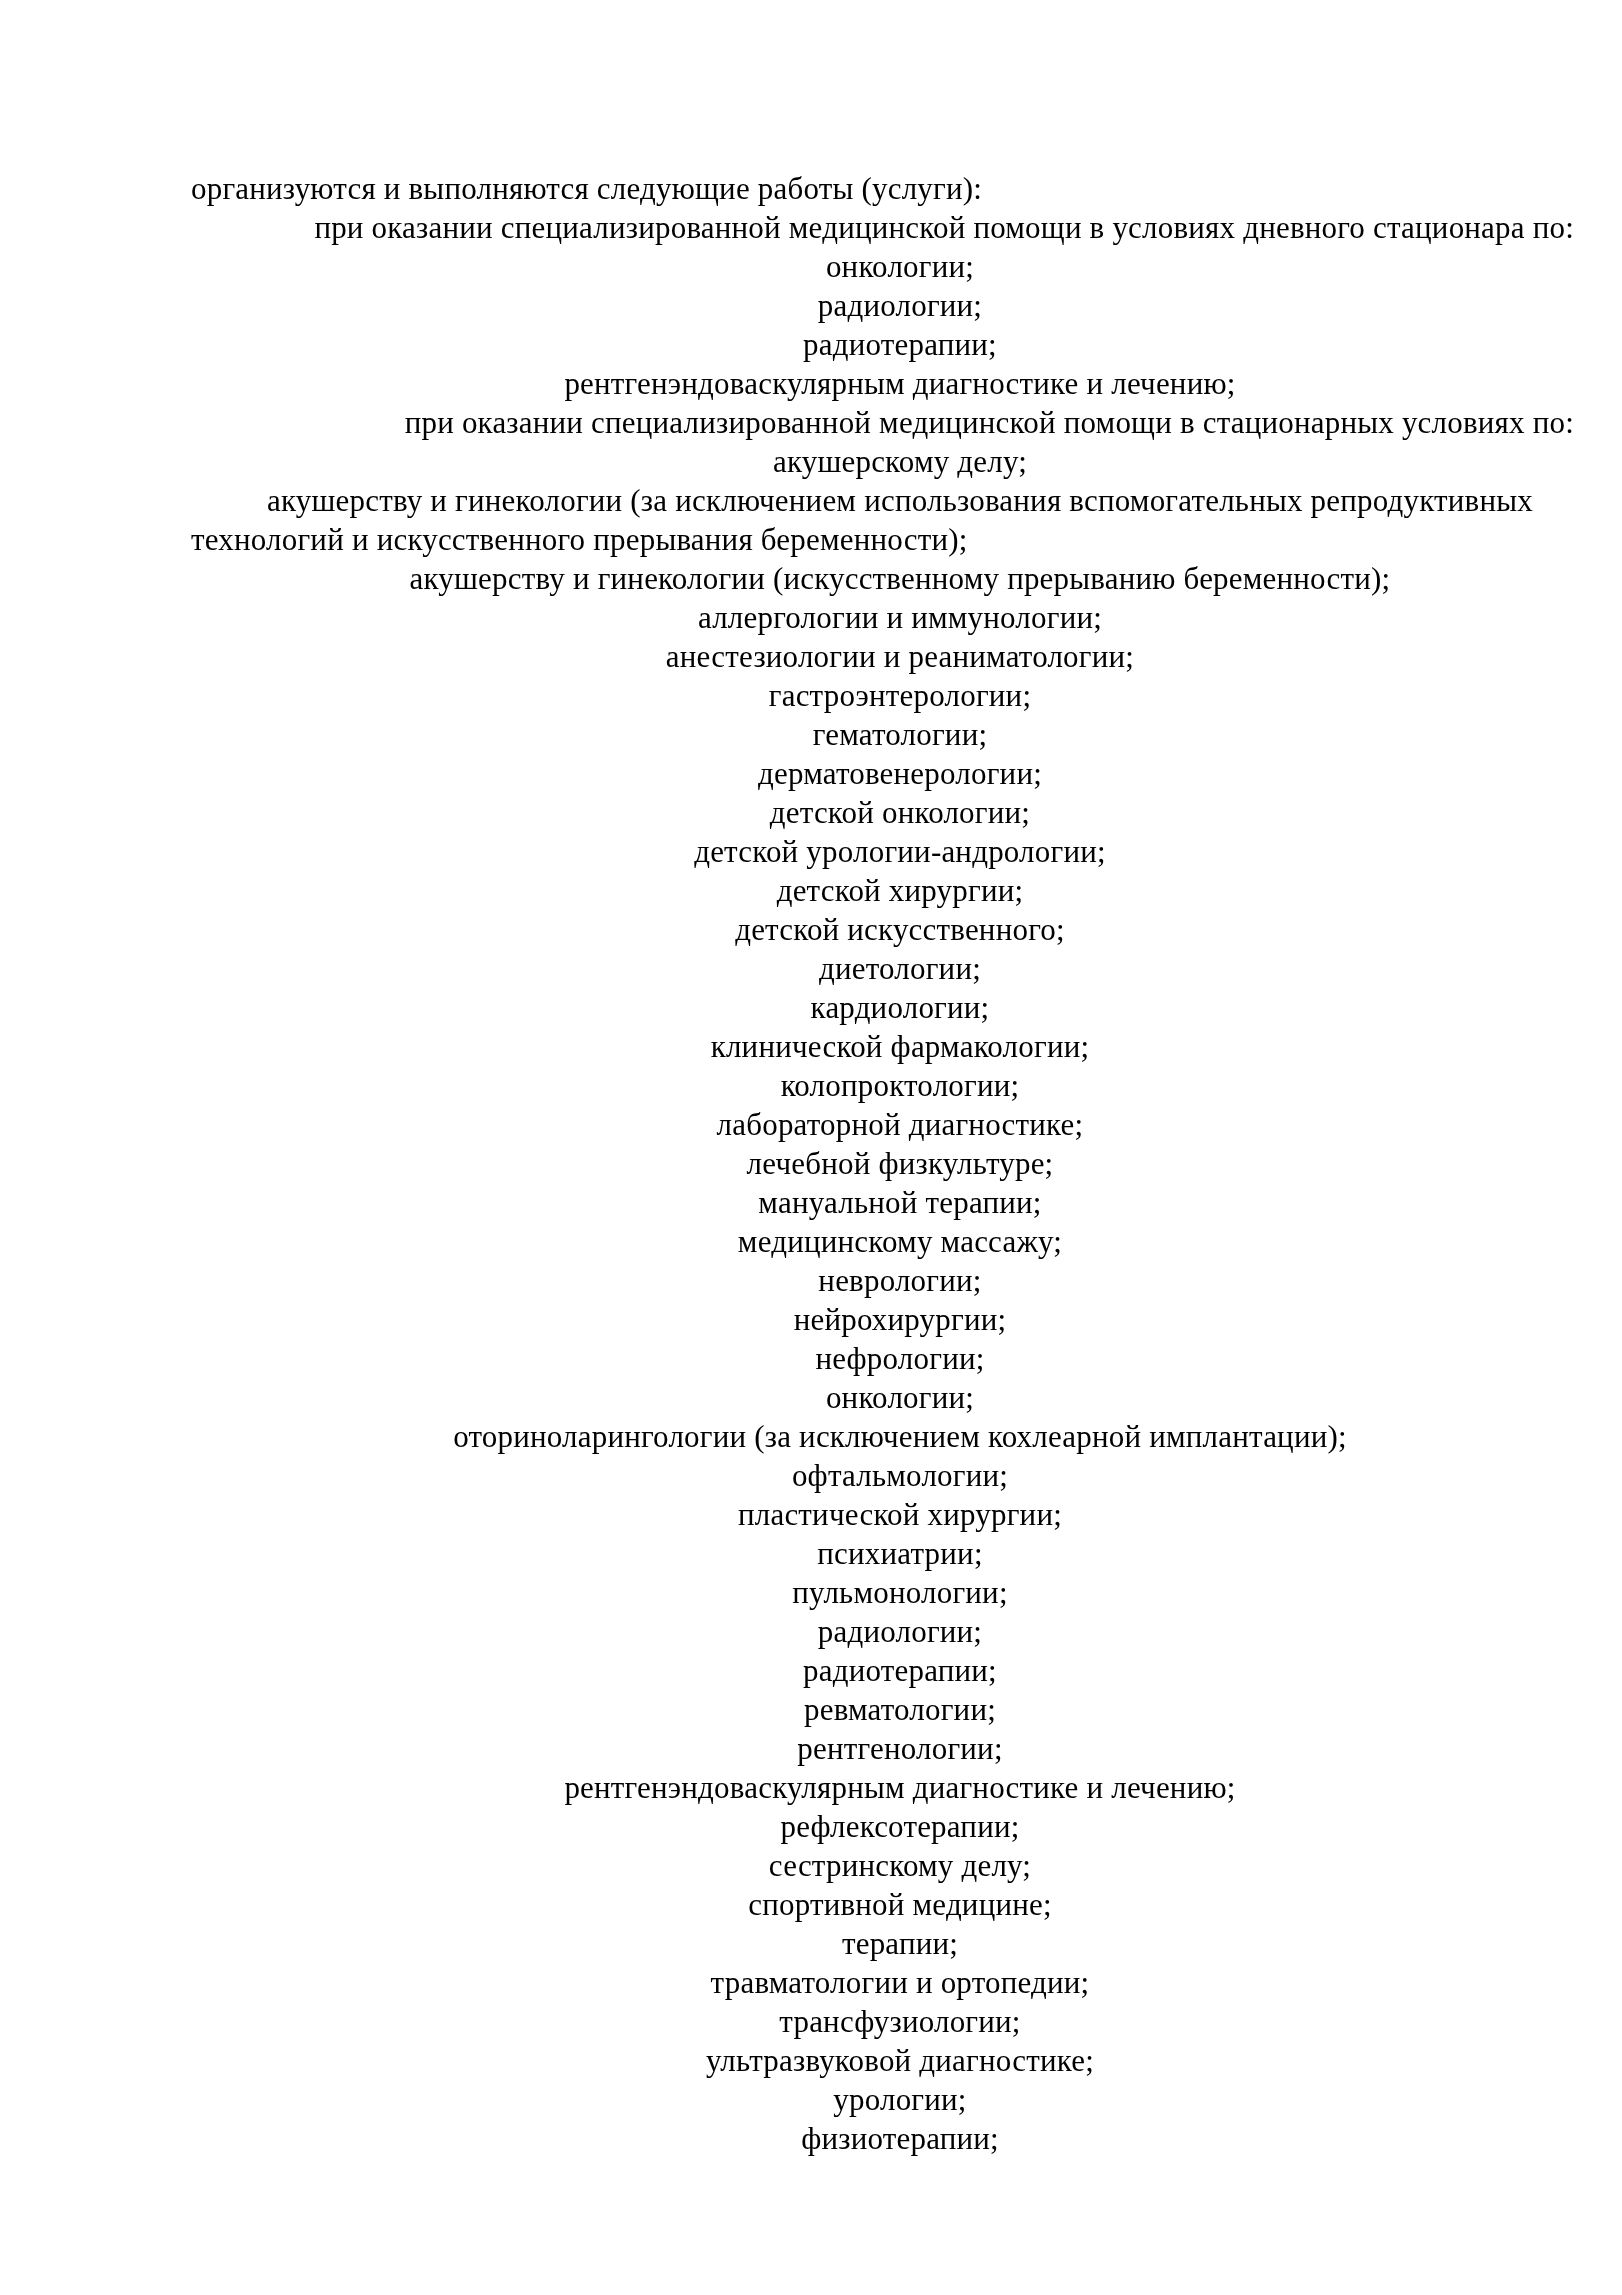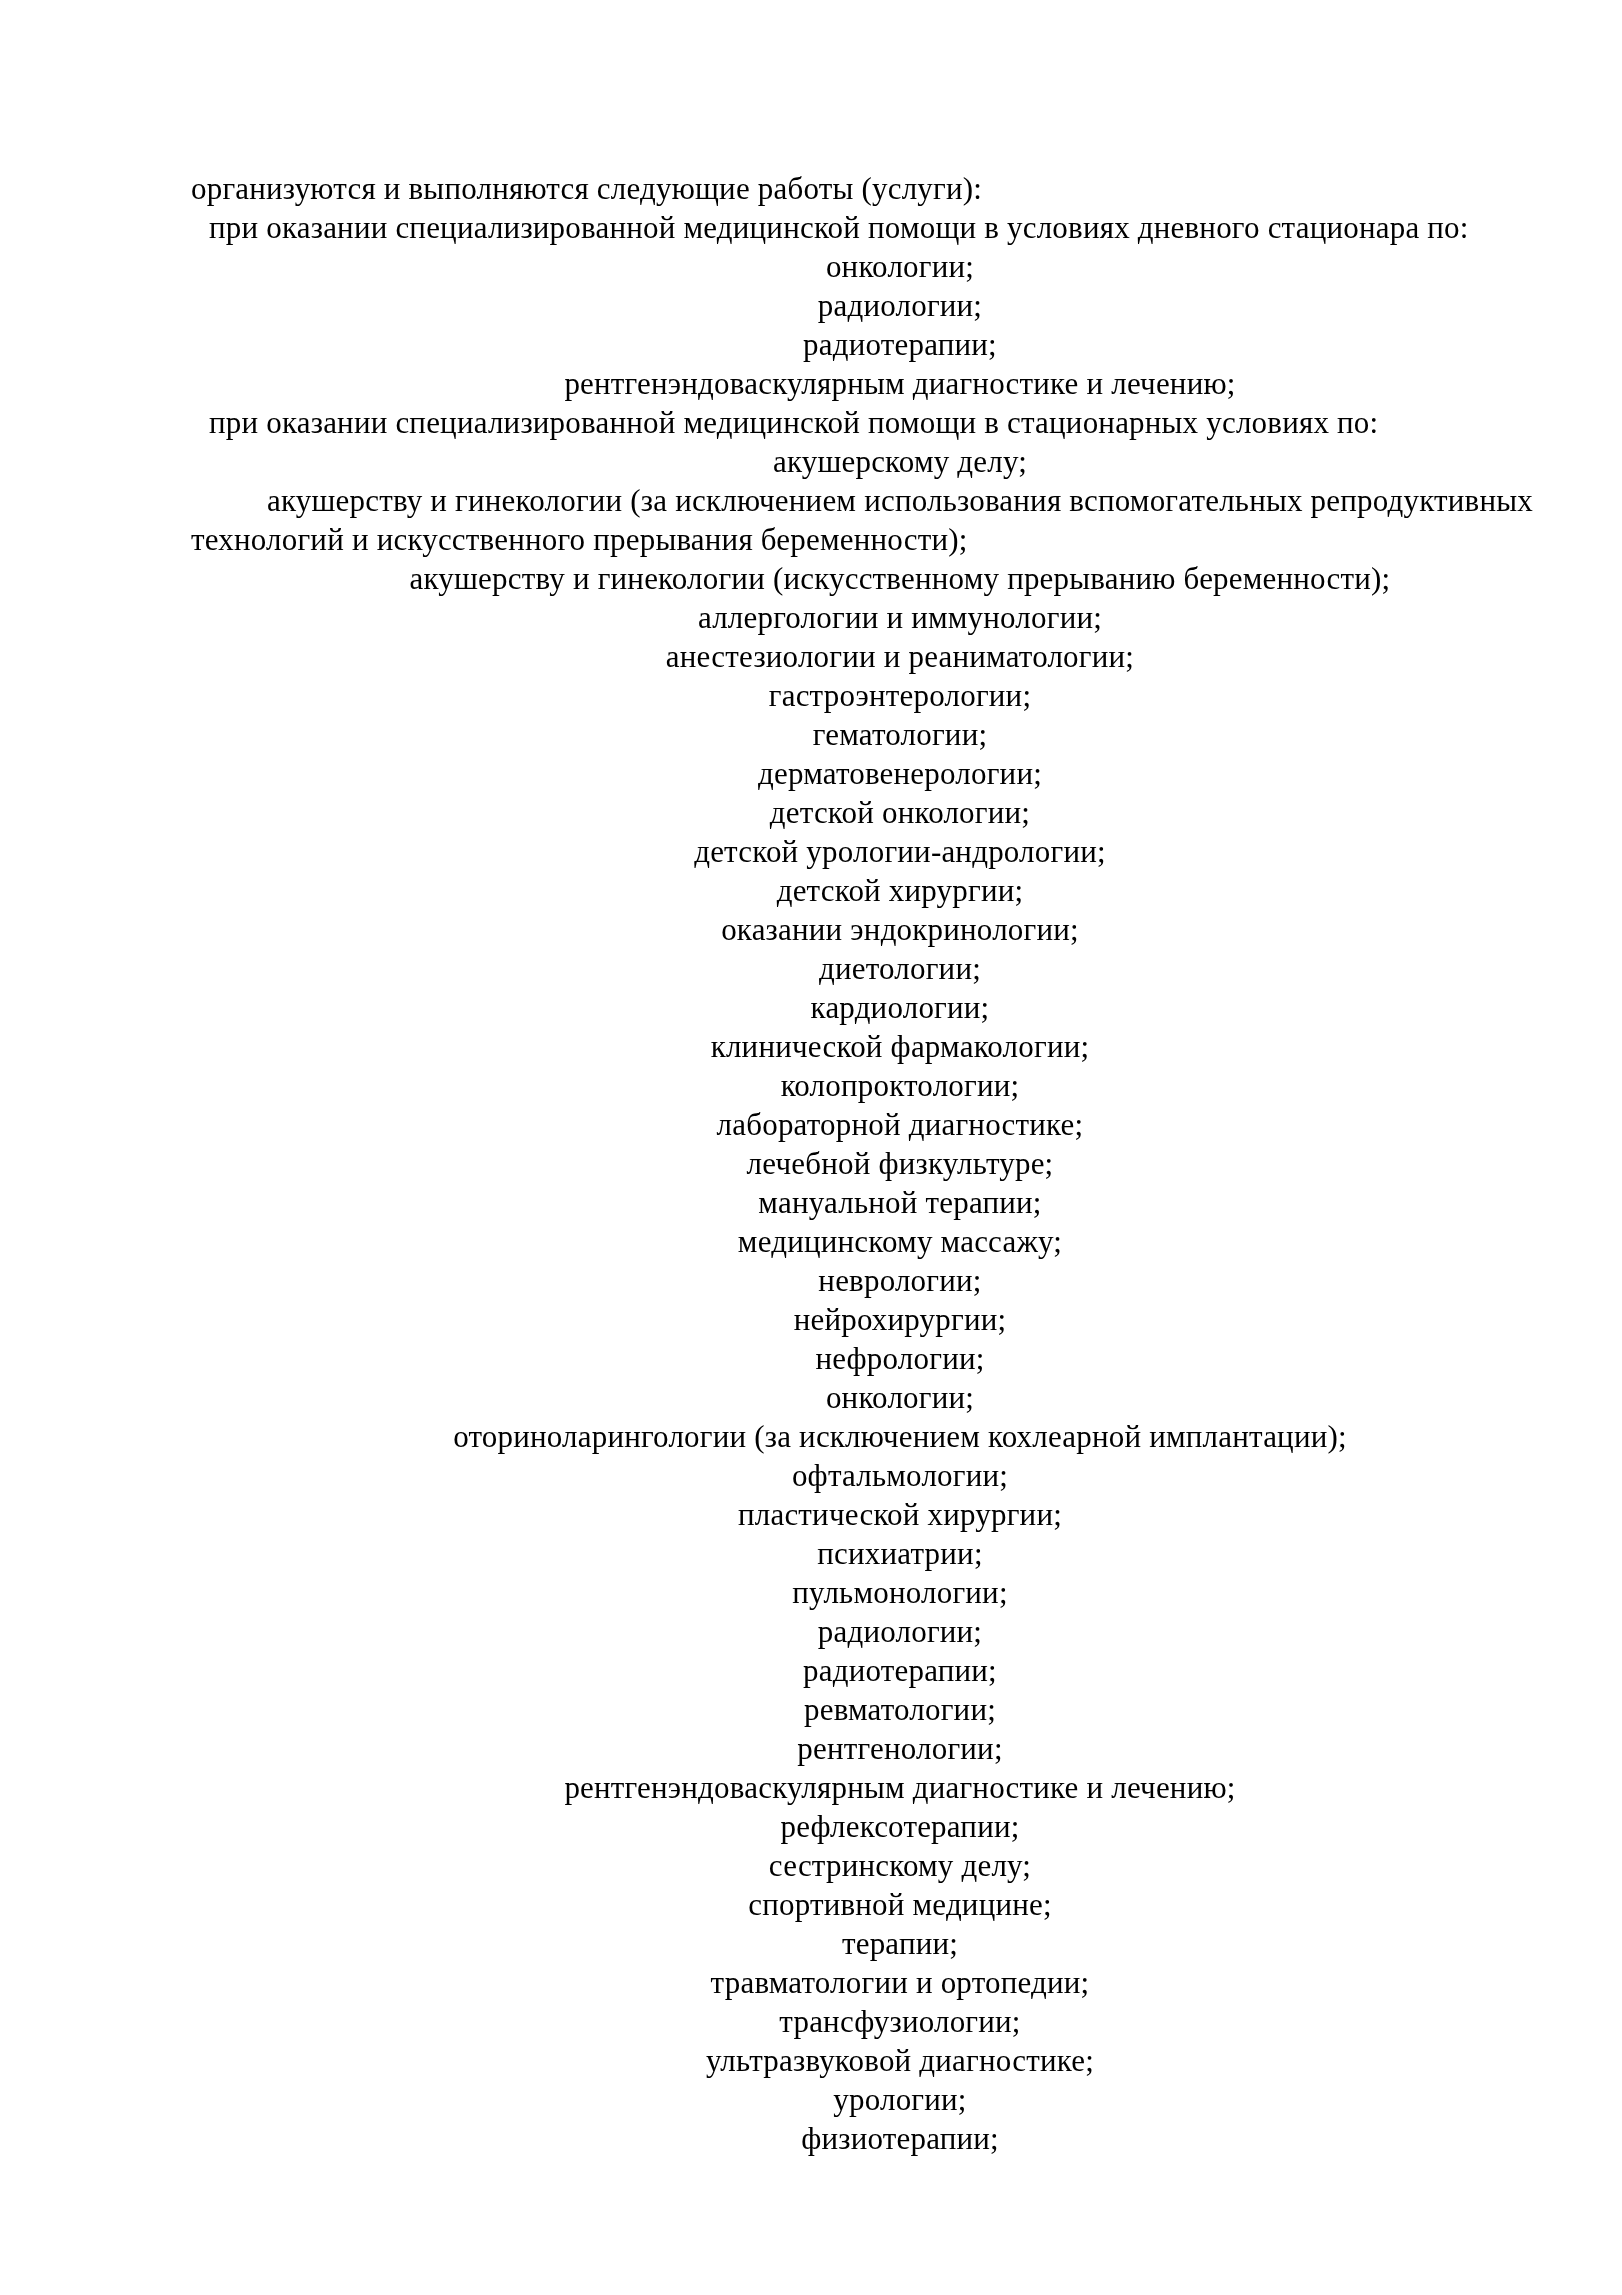--- a/index.html
+++ b/index.html
@@ -25,21 +25,21 @@
   }
   .line {
     font-family: "Liberation Serif", "DejaVu Serif", serif;
     font-size: 31px;
     line-height: 39px;
     color: #000000;
     white-space: nowrap;
     letter-spacing: 0.2px;
   }
   .ind-paragraph { text-indent: 0; }
-  .ind-heading   { text-indent: 18px; }
+  .ind-heading   { text-indent: 18px; text-align: right; }
   .ind-item      { text-indent: 35px; text-align: center; }
 </style>
 </head>
 <body>
 
 <div class="page">
   <div class="doc" id="doc-lines">
       <div class="line ind-paragraph">организуются и выполняются следующие работы (услуги):</div>
       <div class="line ind-heading">при оказании специализированной медицинской помощи в условиях дневного стационара по:</div>
       <div class="line ind-item">онкологии;</div>
@@ -52,21 +52,21 @@
       <div class="line ind-paragraph">технологий и искусственного прерывания беременности);</div>
       <div class="line ind-item">акушерству и гинекологии (искусственному прерыванию беременности);</div>
       <div class="line ind-item">аллергологии и иммунологии;</div>
       <div class="line ind-item">анестезиологии и реаниматологии;</div>
       <div class="line ind-item">гастроэнтерологии;</div>
       <div class="line ind-item">гематологии;</div>
       <div class="line ind-item">дерматовенерологии;</div>
       <div class="line ind-item">детской онкологии;</div>
       <div class="line ind-item">детской урологии-андрологии;</div>
       <div class="line ind-item">детской хирургии;</div>
-      <div class="line ind-item">оказании эндокринологии;</div>
+      <div class="line ind-item">детской искусственного;</div>
       <div class="line ind-item">диетологии;</div>
       <div class="line ind-item">кардиологии;</div>
       <div class="line ind-item">клинической фармакологии;</div>
       <div class="line ind-item">колопроктологии;</div>
       <div class="line ind-item">лабораторной диагностике;</div>
       <div class="line ind-item">лечебной физкультуре;</div>
       <div class="line ind-item">мануальной терапии;</div>
       <div class="line ind-item">медицинскому массажу;</div>
       <div class="line ind-item">неврологии;</div>
       <div class="line ind-item">нейрохирургии;</div>

